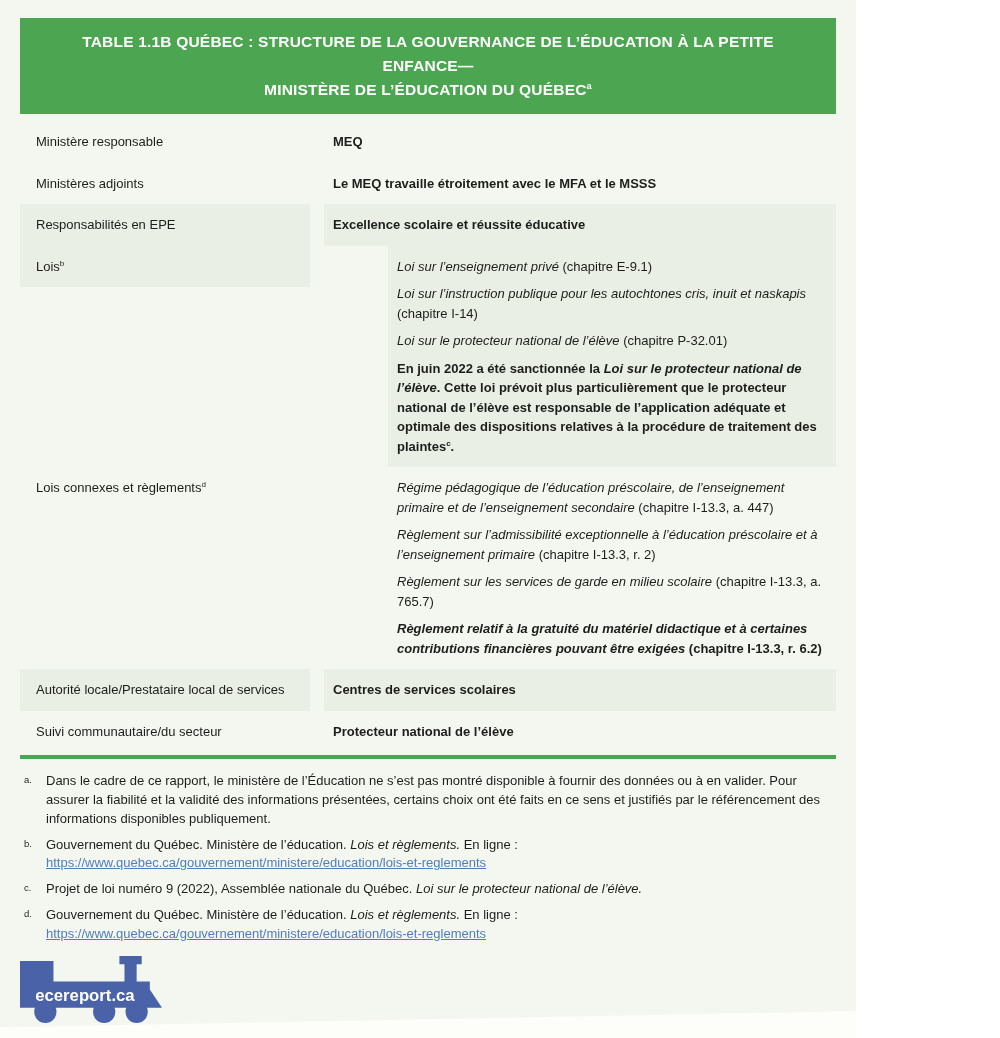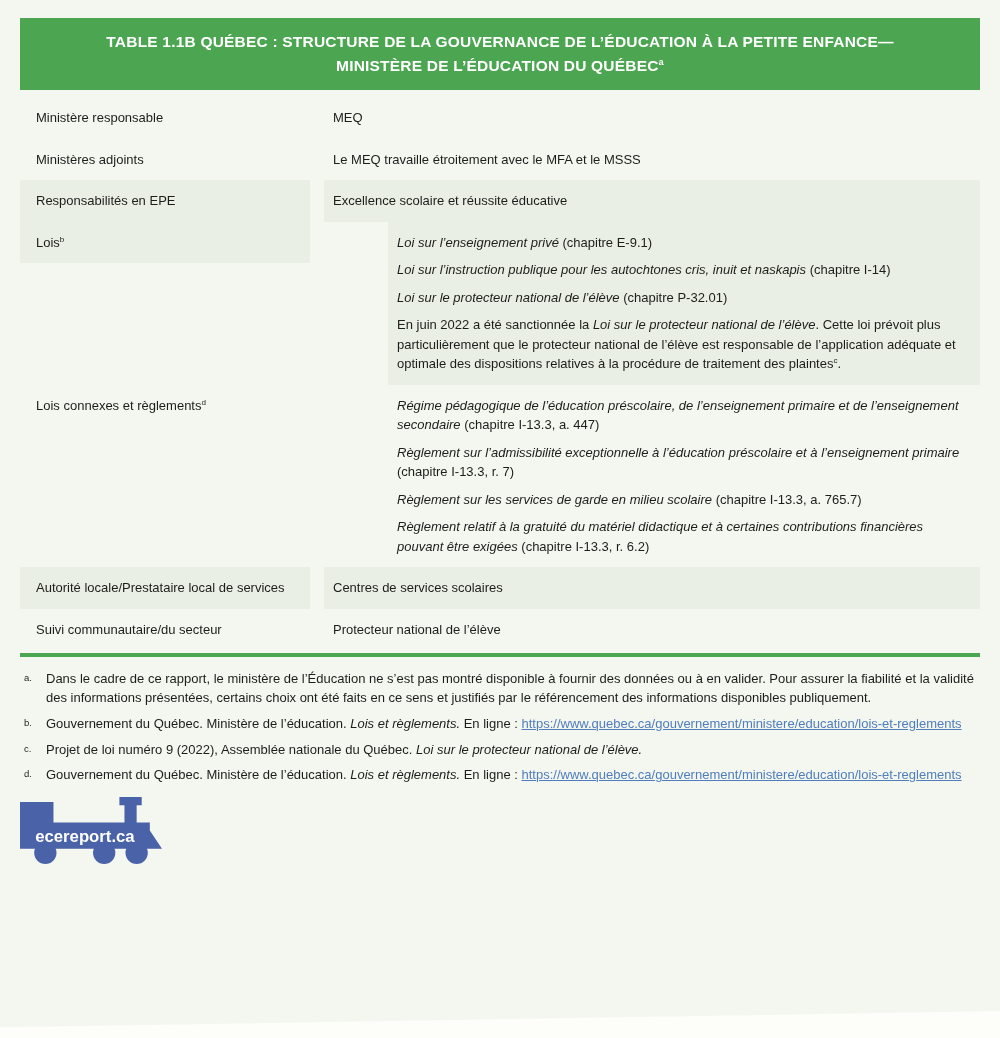--- a/index.html
+++ b/index.html
@@ -1,18 +1,18 @@
 <!DOCTYPE html>
 <html style="--green: #4ca651; --shade: #e9efe4; --page-bg: #f4f7f0; --text: #1d1d1b; --link: #4f7dbd; --train: #4a62a8;"><head>
 <meta charset="utf-8">
 <style>
   html,body{margin:0;padding:0;}
   .page{
     position:relative;
-    width:1000px;height:1038px;
+    width:856px;height:1038px;
     background:var(--page-bg,#f4f7f0);
     overflow:hidden;
     font-family:"Liberation Sans",sans-serif;
     color:var(--text,#1d1d1b);
   }
   .content{padding:18px 20px 0;}
   .table-header{
     background:var(--green,#4ca651);
     color:#fff;
     text-align:center;
@@ -24,21 +24,21 @@
     margin-bottom:7px;
   }
   .table-header sup{font-size:60%;line-height:0;}
   .row{display:grid;grid-template-columns:290px 14px 1fr;align-items:center;}
   .row.top{align-items:start;gap:32px;}
   .row.shaded .cell{background:var(--shade,#e9efe4);}
   .cell{padding:11px 14px;font-size:13px;line-height:1.5;}
   .cell.label{padding-left:16px;}
   .cell.value{padding-left:9px;}
   .cell.value p{margin:0 0 8px;}
-  .cell.value p:last-child{margin-bottom:0;}
+  .cell.value p:last-child{margin-bottom:0;font-weight:bold;}
   sup{font-size:62%;line-height:0;}
   .rule{height:4px;background:var(--green,#4ca651);margin-top:3px;}
   .footnotes{padding:13px 4px 0;}
   .footnote{display:flex;font-size:13px;line-height:1.45;margin-bottom:7px;}
   .fn-marker{flex:0 0 22px;font-size:9.5px;padding-top:1px;}
   .fn-text{flex:1;}
   .fn-text a{color:var(--link,#4f7dbd);text-decoration:underline;overflow-wrap:anywhere;}
   .footer-logo{display:flex;justify-content:flex-start;margin-top:12px;}
   .footer-logo svg{color:var(--train,#4a62a8);}
   .logo-text{
@@ -96,21 +96,21 @@
               <p><i>Loi sur l’instruction publique pour les autochtones cris, inuit et naskapis</i><span> (chapitre I-14)</span></p>
               <p><i>Loi sur le protecteur national de l’élève</i><span> (chapitre P-32.01)</span></p>
               <p><span>En juin 2022 a été sanctionnée la </span><i>Loi sur le protecteur national de l’élève</i><span>. Cette loi prévoit plus particulièrement que le protecteur national de l’élève est responsable de l’application adéquate et optimale des dispositions relatives à la procédure de traitement des plaintes</span><sup>c</sup><span>.</span></p>
             </div>
           </div>
           <div class="row top">
             <div class="cell label"><span>Lois connexes et règlements</span><sup>d</sup></div>
             <div class="gutter"></div>
             <div class="cell value">
               <p><i>Régime pédagogique de l’éducation préscolaire, de l’enseignement primaire et de l’enseignement secondaire</i><span> (chapitre I-13.3, a. 447)</span></p>
-              <p><i>Règlement sur l’admissibilité exceptionnelle à l’éducation préscolaire et à l’enseignement primaire</i><span> (chapitre I-13.3, r. 7)</span></p>
+              <p><i>Règlement sur l’admissibilité exceptionnelle à l’éducation préscolaire et à l’enseignement primaire</i><span> (chapitre I-13.3, r. 2)</span></p>
               <p><i>Règlement sur les services de garde en milieu scolaire</i><span> (chapitre I-13.3, a. 765.7)</span></p>
               <p><i>Règlement relatif à la gratuité du matériel didactique et à certaines contributions financières pouvant être exigées</i><span> (chapitre I-13.3, r. 6.2)</span></p>
             </div>
           </div>
           <div class="row shaded">
             <div class="cell label"><span>Autorité locale/Prestataire local de services</span></div>
             <div class="gutter"></div>
             <div class="cell value">
               <p><span>Centres de services scolaires</span></p>
             </div>

